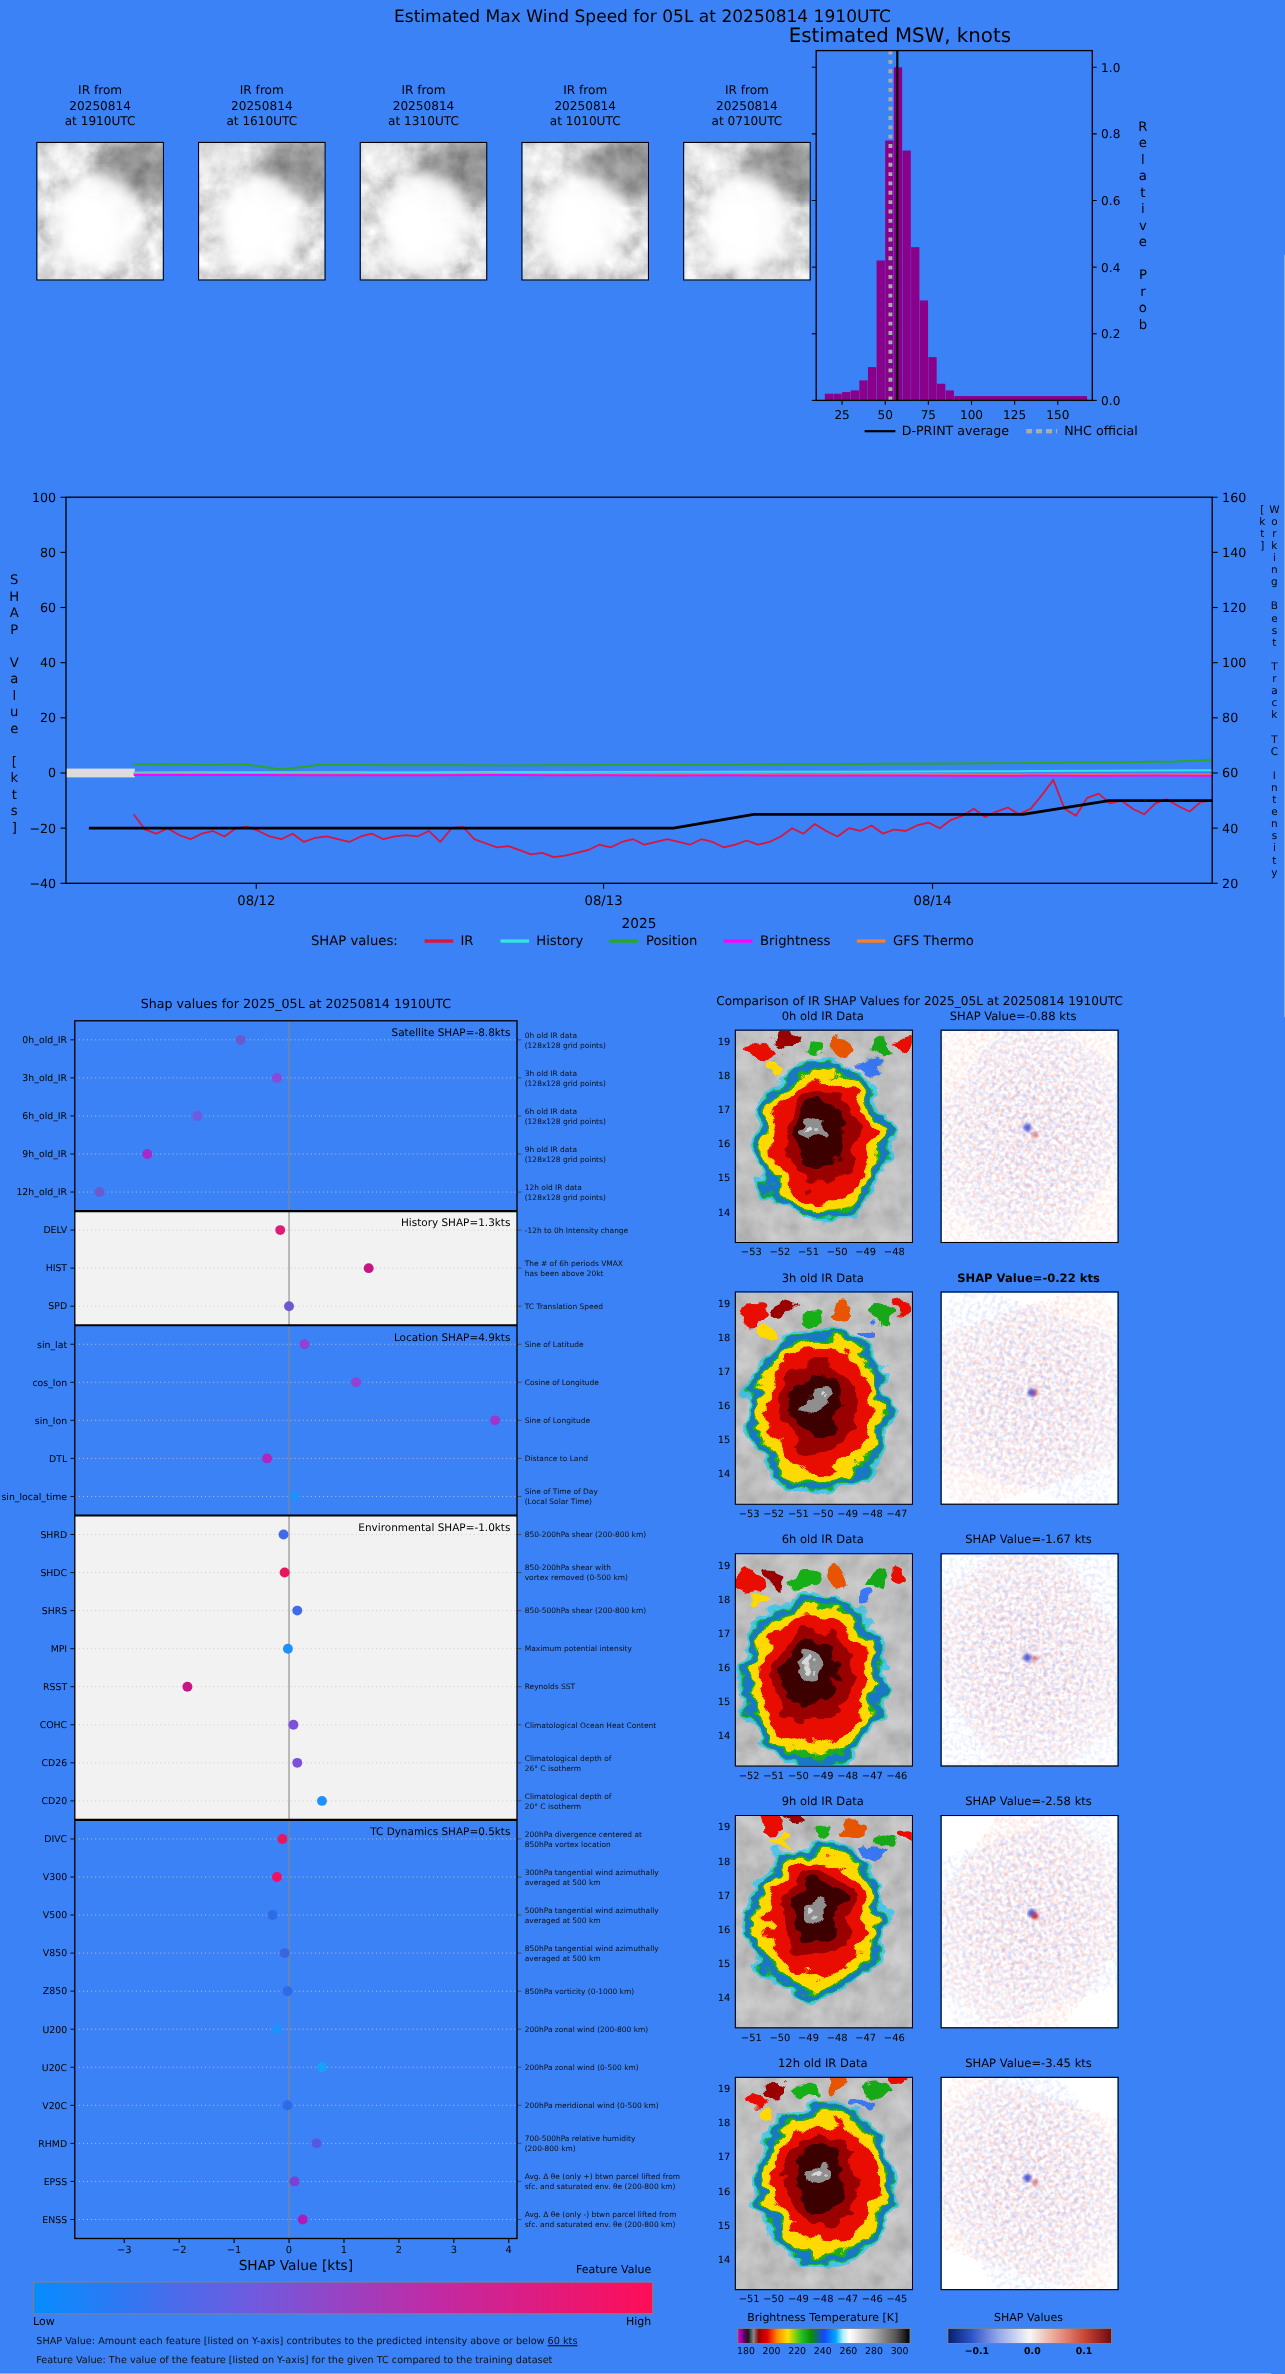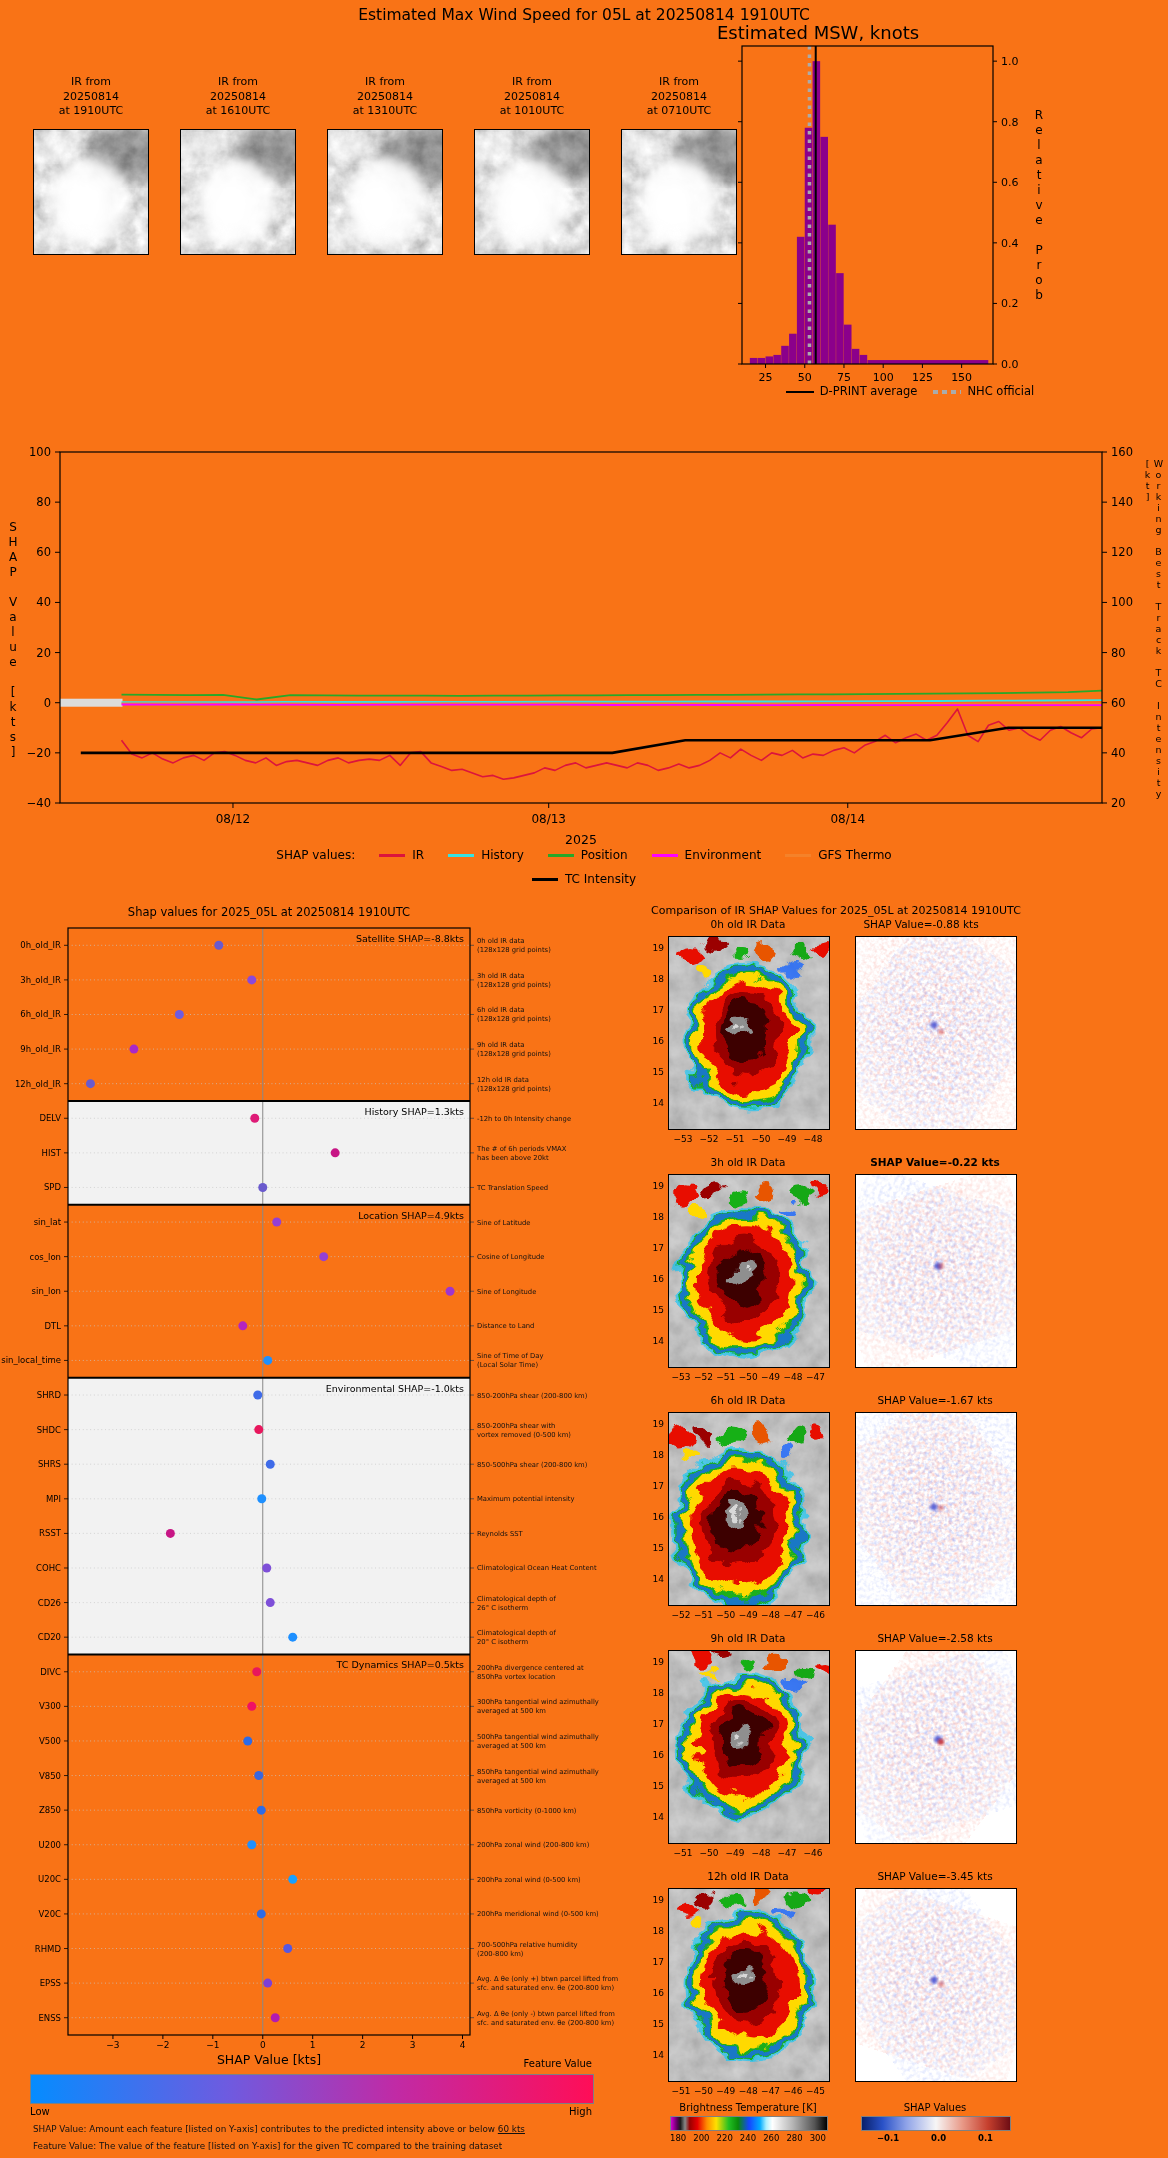--- a/index.html
+++ b/index.html
@@ -1,16 +1,16 @@
 <!DOCTYPE html>
 <html><head>
 <meta charset="utf-8">
 <style>
   html,body{margin:0;padding:0;background:#fff}
-  .page{position:relative;width:1168px;height:2158px;background:#f97316;overflow:hidden;
+  .page{position:relative;width:1168px;height:2158px;background:#3b82f6;overflow:hidden;
         font-family:"DejaVu Sans","Liberation Sans",sans-serif;color:#000}
   .abs{position:absolute}
   .ctr{text-align:center}
   .main-title{top:6px;left:0;width:1168px;font-size:15.5px}
   .thumbs{left:32px;top:75px;width:706px;display:flex;justify-content:space-between}
   .thumb{width:118px}
   .thumb-label{font-size:11px;line-height:1.32;text-align:center;white-space:pre-line;height:46px}
   .thumb-frame{margin:8px auto 0 auto;width:114px;height:124px;border:1px solid #000;overflow:hidden}
   .hist-title{left:717px;top:22px;width:300px;font-size:18px;text-align:left}
   .v-upright{writing-mode:vertical-rl;text-orientation:upright;display:flex;align-items:center;justify-content:center;letter-spacing:1px}
@@ -410,31 +410,25 @@
       <span class="ts-leg-item">
         <span class="ts-swatch" style="background: rgb(53, 227, 227);"></span>
         <span>History</span>
       </span>
       <span class="ts-leg-item">
         <span class="ts-swatch" style="background: rgb(40, 168, 40);"></span>
         <span>Position</span>
       </span>
       <span class="ts-leg-item">
         <span class="ts-swatch" style="background: rgb(255, 0, 255);"></span>
-        <span>Environment</span>
+        <span>Brightness</span>
       </span>
       <span class="ts-leg-item">
         <span class="ts-swatch" style="background: rgb(245, 130, 42);"></span>
         <span>GFS Thermo</span>
-      </span>
-    </div>
-  <div class="abs ts-legend" id="ts-legend-2" style="top:872px">
-      <span class="ts-leg-item">
-        <span class="ts-swatch" style="background: rgb(0, 0, 0);"></span>
-        <span>TC Intensity</span>
       </span>
     </div>
 
   <svg class="abs" id="dot-svg" style="left:0;top:900px" width="660" height="1180">
       <text x="269" y="16" text-anchor="middle" font-size="11.5">Shap values for 2025_05L at 20250814 1910UTC</text>
       <rect x="68" y="200.96875" width="402" height="103.78125" fill="#f2f2f2"></rect>
       <rect x="68" y="477.71875" width="402" height="276.75" fill="#f2f2f2"></rect>
       <line x1="68" x2="470" y1="45.296875" y2="45.296875" stroke="#c8c8c8" stroke-width="0.8" stroke-dasharray="0.9 2.8"></line>
       <line x1="68" x2="470" y1="79.890625" y2="79.890625" stroke="#c8c8c8" stroke-width="0.8" stroke-dasharray="0.9 2.8"></line>
       <line x1="68" x2="470" y1="114.484375" y2="114.484375" stroke="#c8c8c8" stroke-width="0.8" stroke-dasharray="0.9 2.8"></line>

